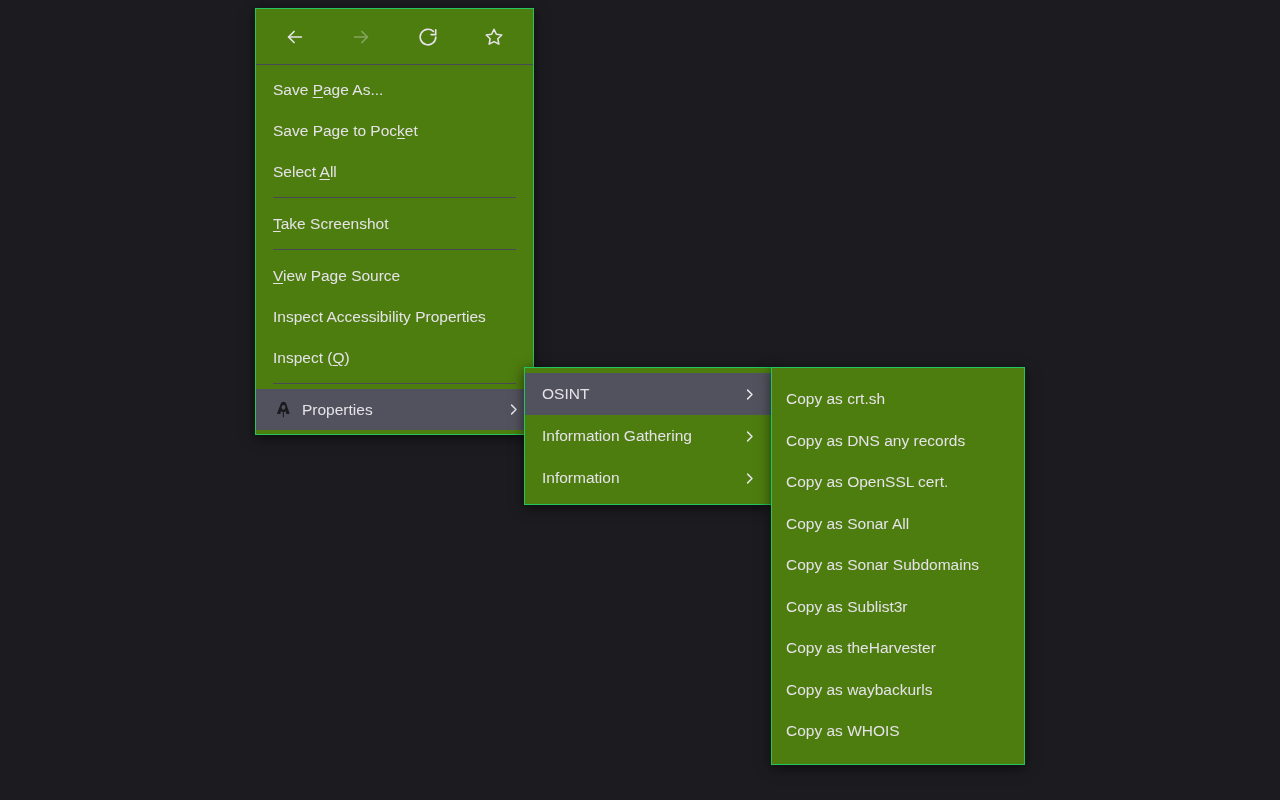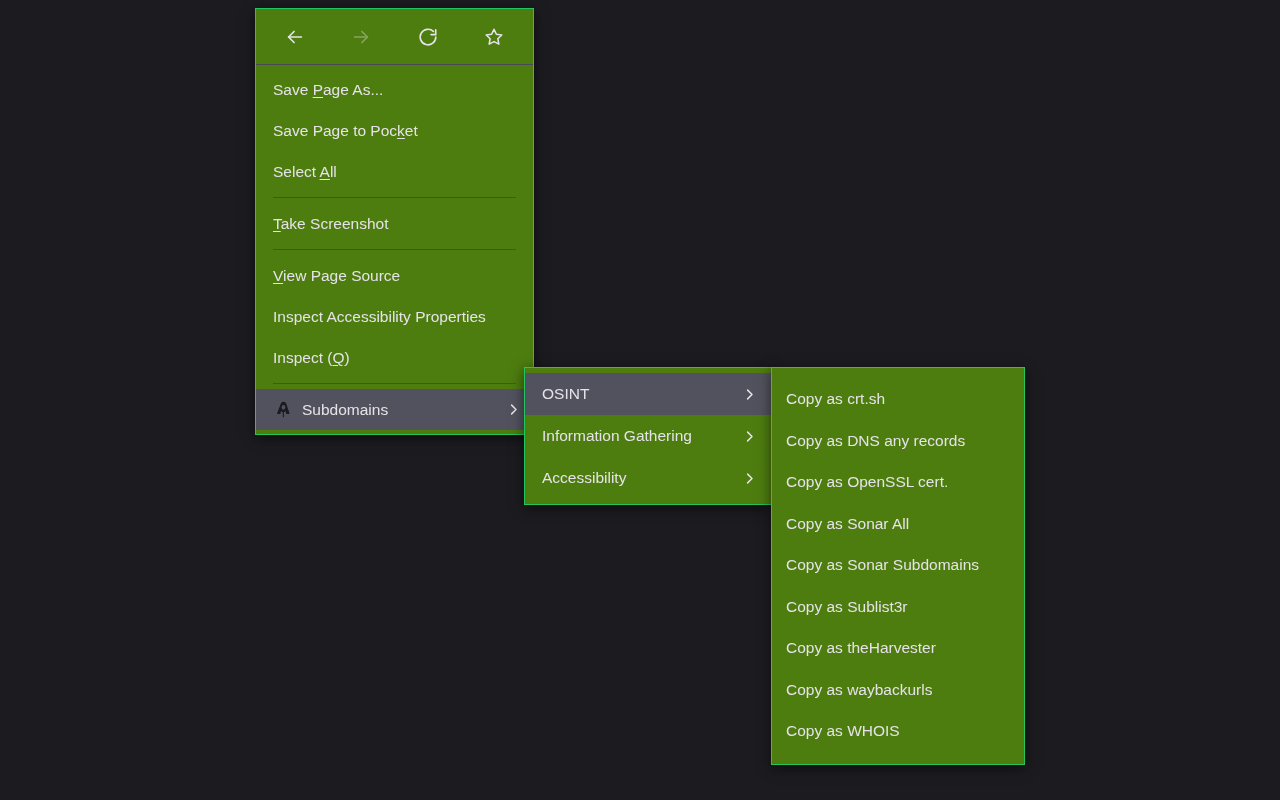--- a/index.html
+++ b/index.html
@@ -191,21 +191,21 @@
 
     <div class="sep"></div>
 
     <div class="mi highlight">
       <span class="mi-icon">
         <svg width="19" height="19" viewBox="0 0 24 24">
           <path d="M12 2.2c-1.6 0-2.9 1.1-3.6 2.7L4.1 16.4c-.3.8.1 1.4.8 1.4h2.4c.5 0 .8-.3.9-.8l.7-3.1c.4.9 1.2 1.5 2.2 1.6v5.6c0 .5.3.8.7.8s.7-.3.7-.8v-5.6c1-.1 1.8-.7 2.2-1.6l.7 3.1c.1.5.4.8.9.8h2.4c.7 0 1.1-.6.8-1.4L15.6 4.9C14.9 3.3 13.6 2.2 12 2.2z" fill="#1a1a1f"></path>
           <ellipse cx="12" cy="9.3" rx="2.25" ry="2.9" fill="#52525e"></ellipse>
         </svg>
       </span>
-      <span class="label">Subdomains</span>
+      <span class="label">Properties</span>
       <span class="chev">
         <svg width="15" height="15" viewBox="0 0 24 24" fill="none" stroke="#e6e3e8" stroke-width="2.4" stroke-linecap="round" stroke-linejoin="round">
           <path d="M9 5l7 7-7 7"></path>
         </svg>
       </span>
     </div>
   </div>
 
   <div class="menu" id="menu-sub1">
     <div class="mi highlight">
@@ -218,21 +218,21 @@
     </div>
     <div class="mi">
       <span class="label">Information Gathering</span>
       <span class="chev">
         <svg width="15" height="15" viewBox="0 0 24 24" fill="none" stroke="#e6e3e8" stroke-width="2.4" stroke-linecap="round" stroke-linejoin="round">
           <path d="M9 5l7 7-7 7"></path>
         </svg>
       </span>
     </div>
     <div class="mi">
-      <span class="label">Accessibility</span>
+      <span class="label">Information</span>
       <span class="chev">
         <svg width="15" height="15" viewBox="0 0 24 24" fill="none" stroke="#e6e3e8" stroke-width="2.4" stroke-linecap="round" stroke-linejoin="round">
           <path d="M9 5l7 7-7 7"></path>
         </svg>
       </span>
     </div>
   </div>
 
   <div class="menu" id="menu-sub2">
     <div class="mi">

